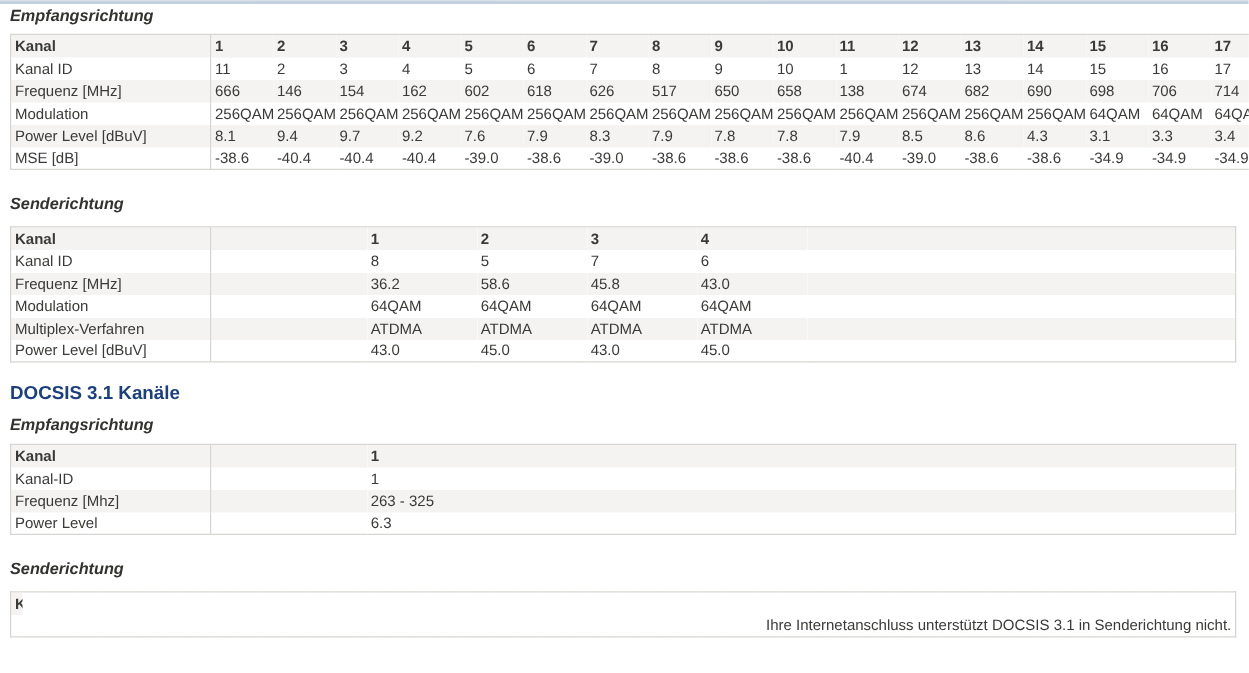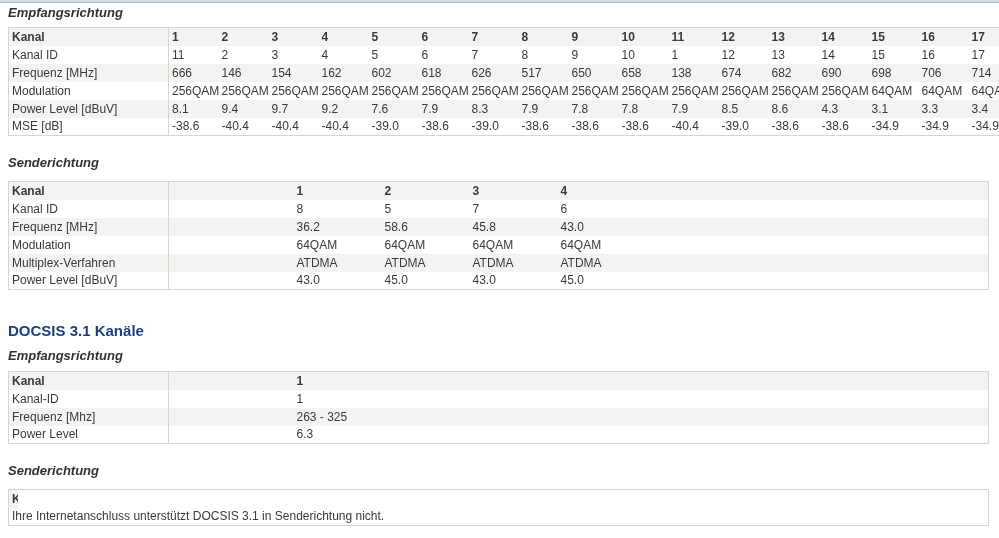--- a/index.html
+++ b/index.html
@@ -21,21 +21,21 @@
   h3 {
     font-size: 13px; line-height: 15px;
     color: #32322f; font-weight: bold; font-style: italic;
   }
   h3.first   { margin: 2px 0 7px; }
   h3.section { margin: 19px 0 11px; }
   h3.sub     { margin: 0 0 8px; }
   h2.docsis31 {
     font-size: 15px; line-height: 18px;
     color: #1b4080; font-weight: bold;
-    margin: 32px 0 8px;
+    margin: 16px 0 8px;
   }
 
   table.data-table {
     border-collapse: collapse;
     table-layout: fixed;
     border: 1px solid #d7d5d1;
   }
   table.w-narrow { width: 981px; }
   table.w-wide   { width: 1010px; }
   table.data-table td {
@@ -43,21 +43,21 @@
     padding: 0 3px;
     white-space: nowrap;
     overflow: hidden;
     font-size: 12px;
     line-height: 14px;
     vertical-align: middle;
   }
   table.data-table tr:nth-child(odd) td { background: #f4f3f1; }
   table.data-table tr.hdr td { font-weight: bold; }
   table.bordered-label td.lbl { border-right: 1px solid #d7d5d1; }
-  table.data-table td.msg { text-align: left; }
+  table.data-table td.msg { text-align: right; }
 </style>
 </head>
 <body>
 
 <div class="top-band"></div>
 
 <div class="content">
 
   <h3 class="first">Empfangsrichtung</h3>
 

